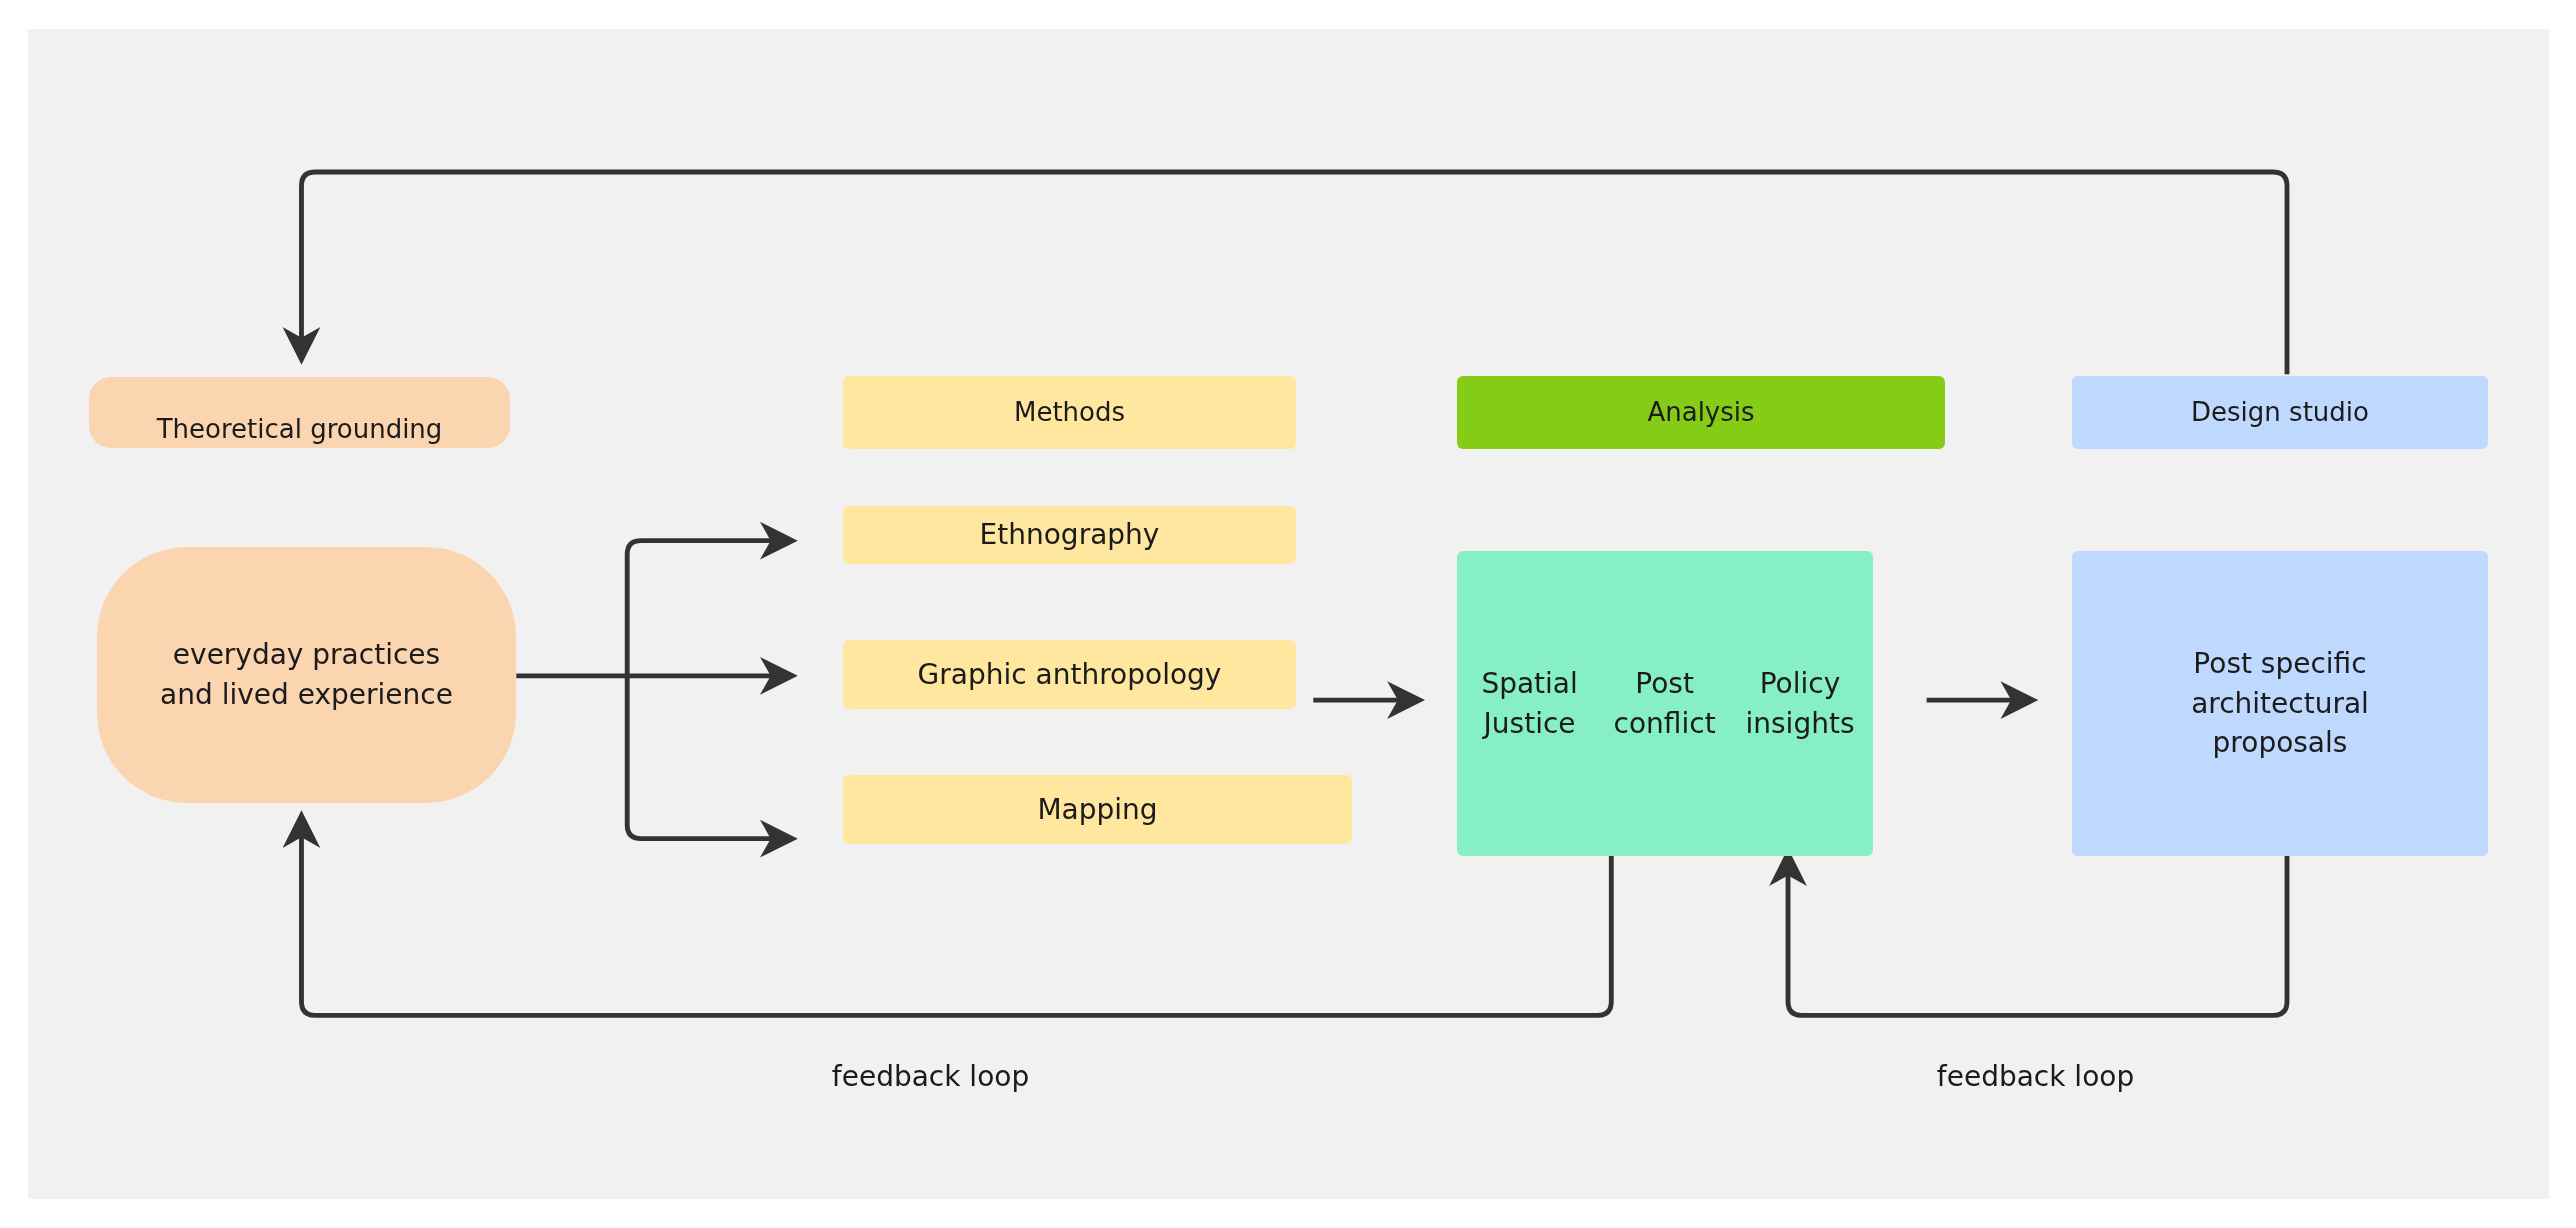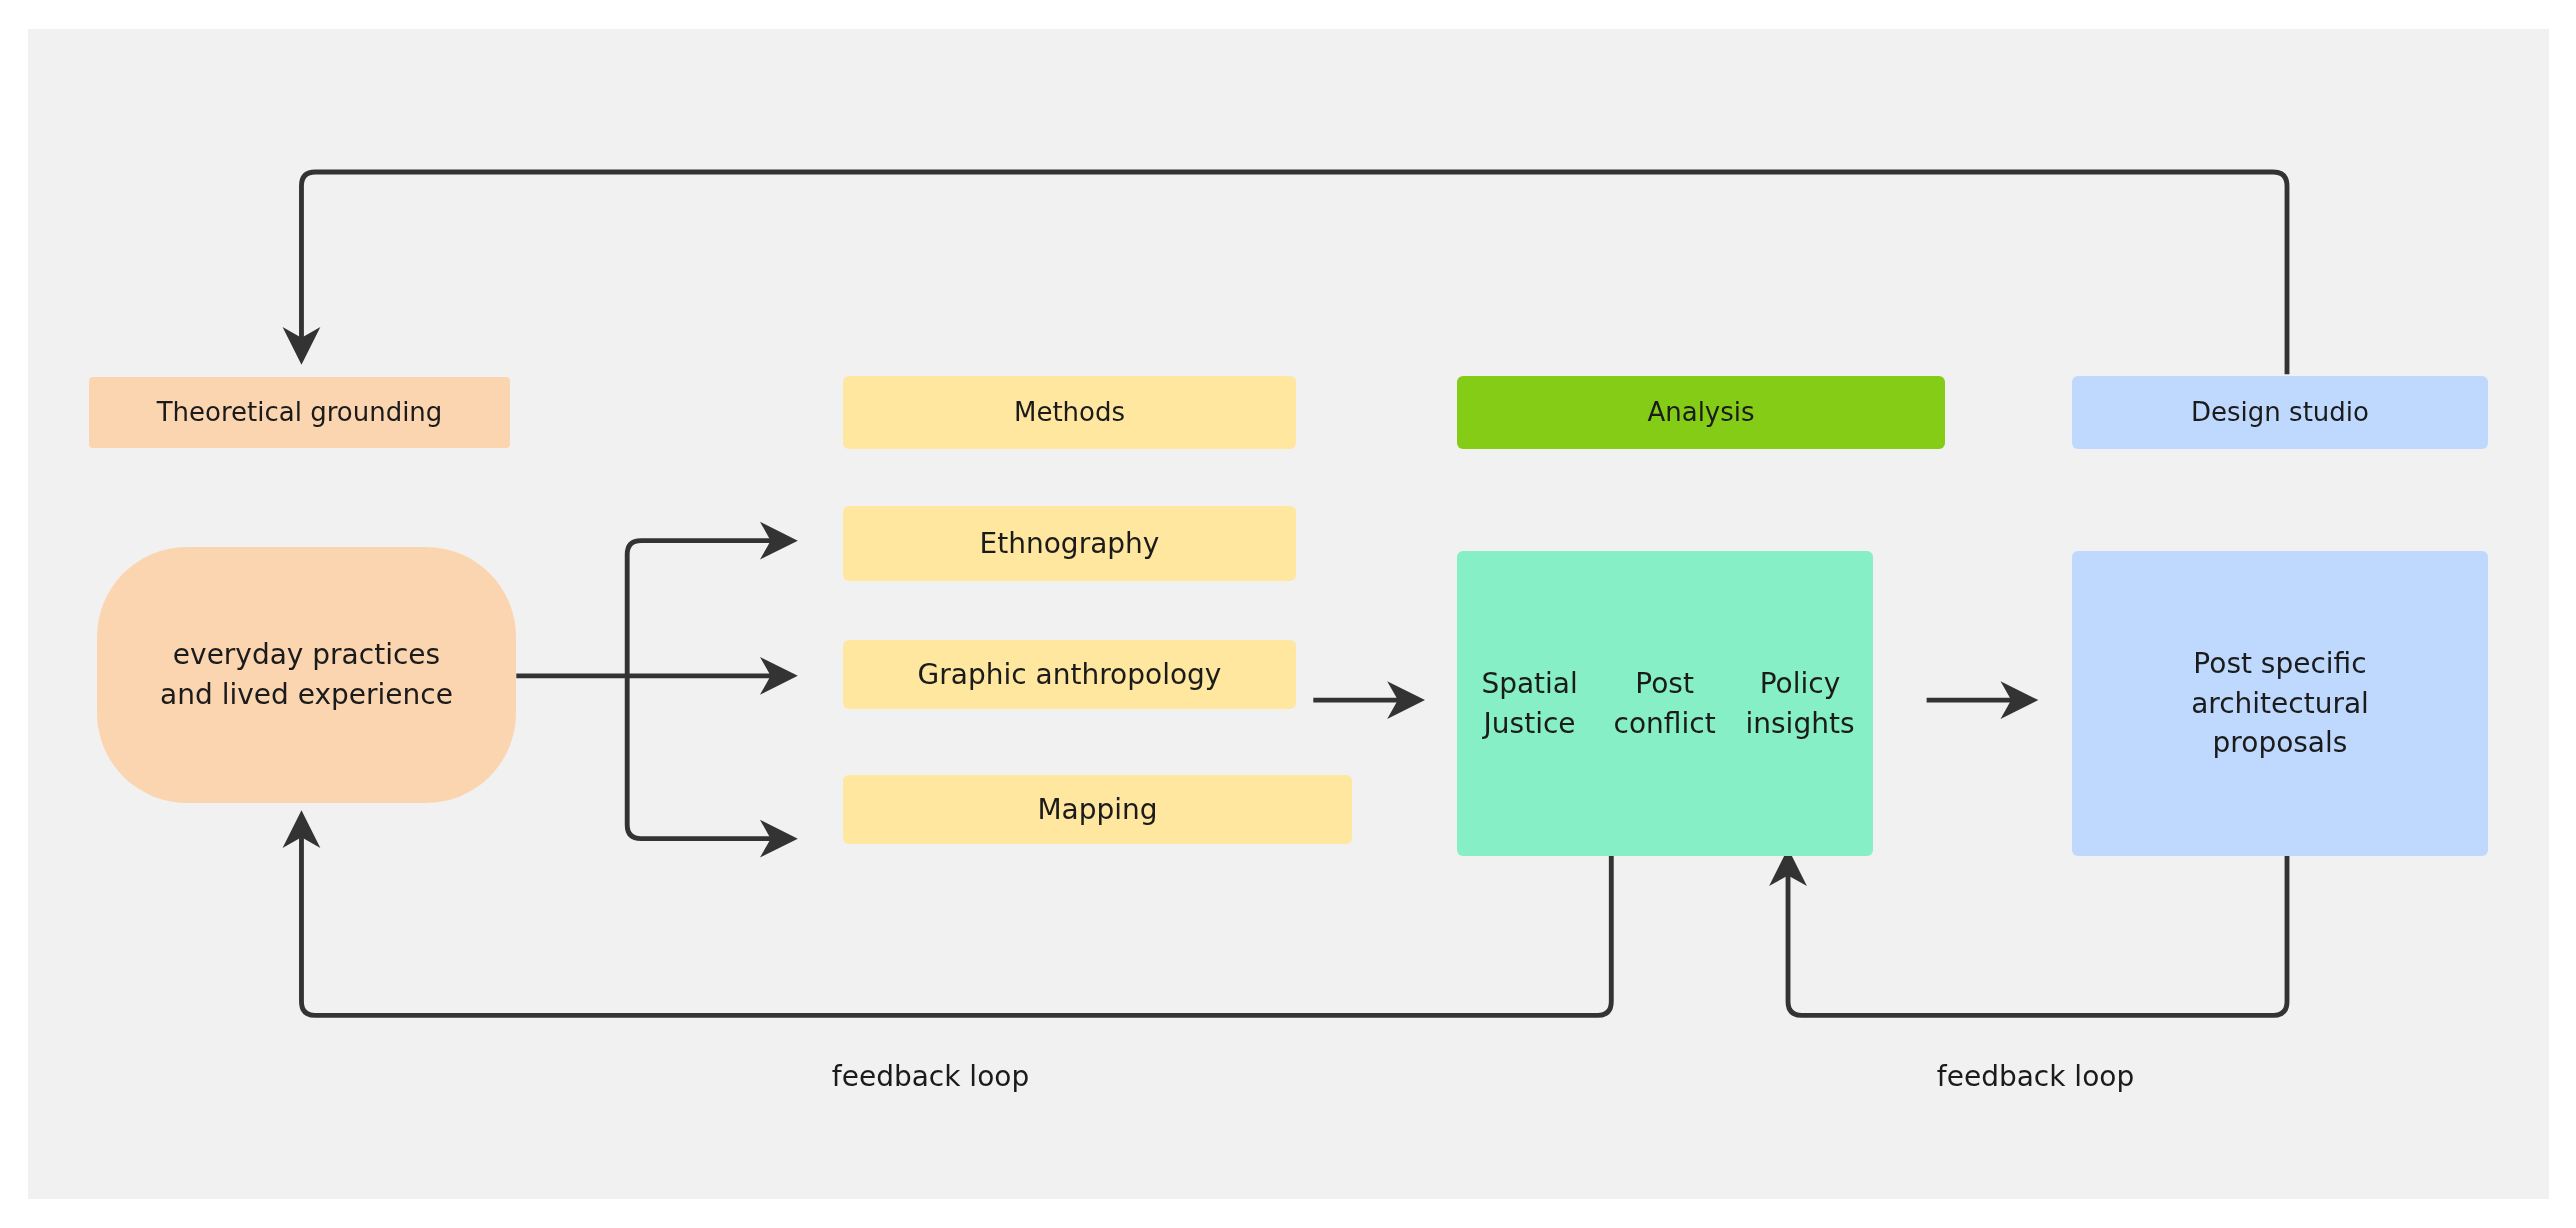--- a/index.html
+++ b/index.html
@@ -44,21 +44,22 @@
     text-align: center;
     color: #1b1b1b;
     box-sizing: border-box;
     line-height: 1.42;
   }
   .node-label {
     display: block;
     white-space: pre-line;
   }
   .pill {
-    border-radius: 4px;
+    border-radius: 22px;
+    align-items: flex-end;
   }
   .rounded-lg {
     border-radius: 6px;
   }
   .capsule {
     border-radius: 90px;
   }
   .hdr {
     font-size: 26px;
   }
@@ -120,21 +121,21 @@
 
   <div class="node capsule body-text" style="left:97px; top:547px; width:419px; height:256px; background:#fbd5b0;">
     <span class="node-label">everyday practices
 and lived experience</span>
   </div>
 
   <div class="node rounded-lg hdr" style="left:843px; top:376px; width:453px; height:73px; background:#ffe79f;">
     <span class="node-label">Methods</span>
   </div>
 
-  <div class="node rounded-lg body-text" style="left:843px; top:506px; width:453px; height:75px; background:#ffe79f;">
+  <div class="node rounded-lg body-text" style="left:843px; top:506px; width:453px; height:58px; background:#ffe79f;">
     <span class="node-label">Ethnography</span>
   </div>
 
   <div class="node rounded-lg body-text" style="left:843px; top:640px; width:453px; height:69px; background:#ffe79f;">
     <span class="node-label">Graphic anthropology</span>
   </div>
 
   <div class="node rounded-lg body-text" style="left:843px; top:775px; width:509px; height:69px; background:#ffe79f;">
     <span class="node-label">Mapping</span>
   </div>

